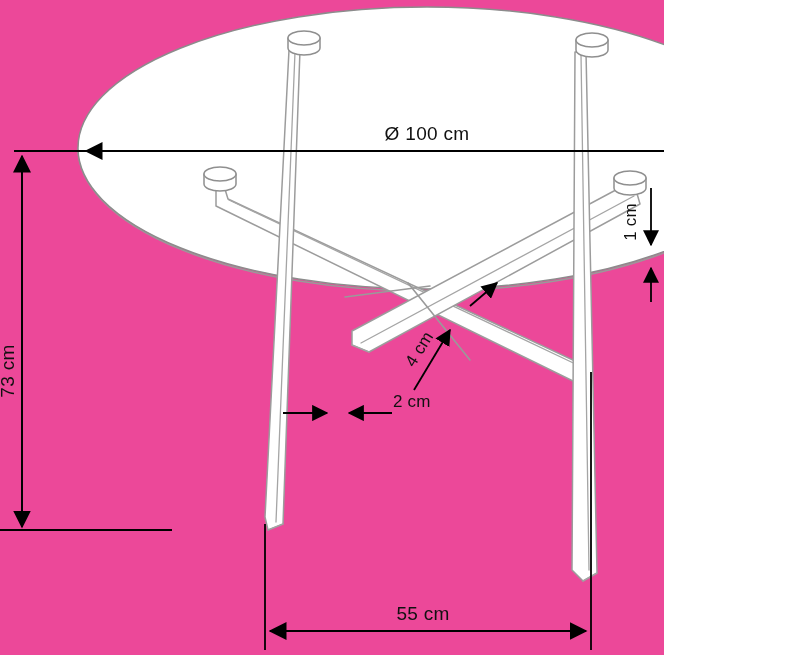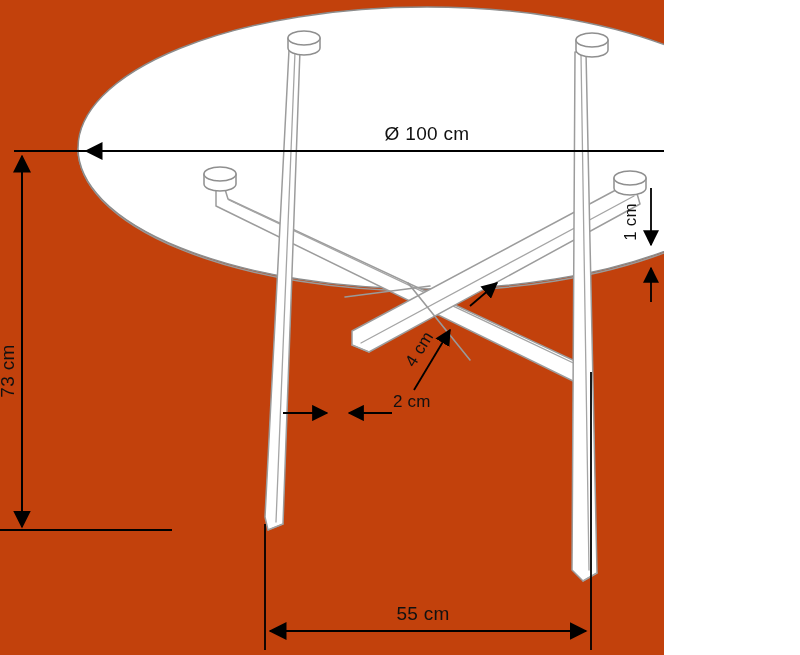--- a/index.html
+++ b/index.html
@@ -8,21 +8,21 @@
     padding: 0;
     background: #ffffff;
   }
   body {
     font-family: "Liberation Sans", sans-serif;
   }
   #drawing-root {
     position: relative;
     width: 664px;
     height: 655px;
-    background: #c2410c;
+    background: #ec4899;
     overflow: hidden;
   }
   svg#technical-drawing {
     display: block;
     width: 800px;
     height: 655px;
   }
   .furniture-line {
     fill: none;
     stroke: #9a9a9a;

